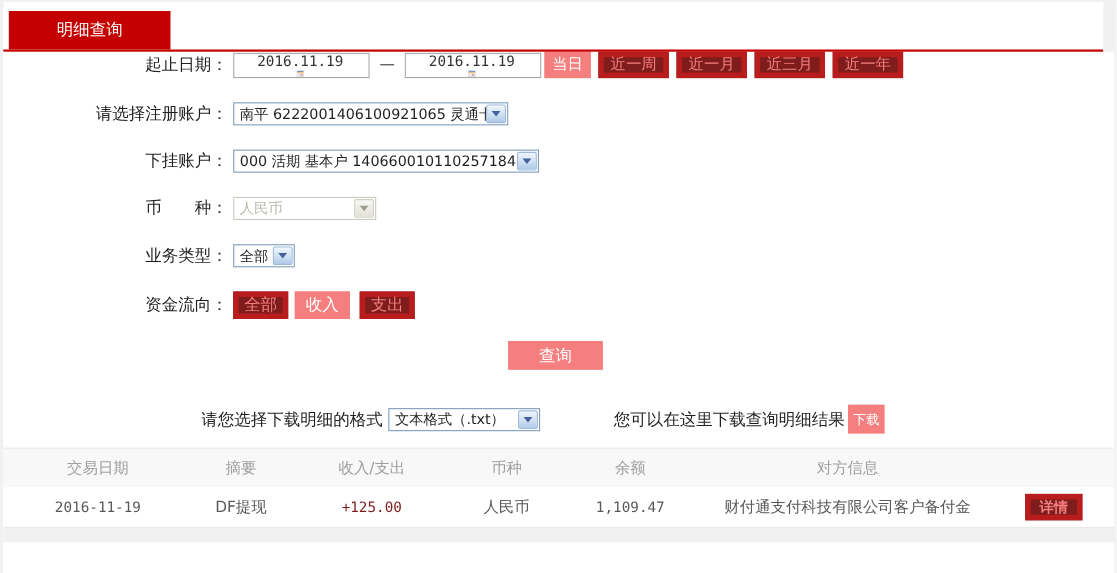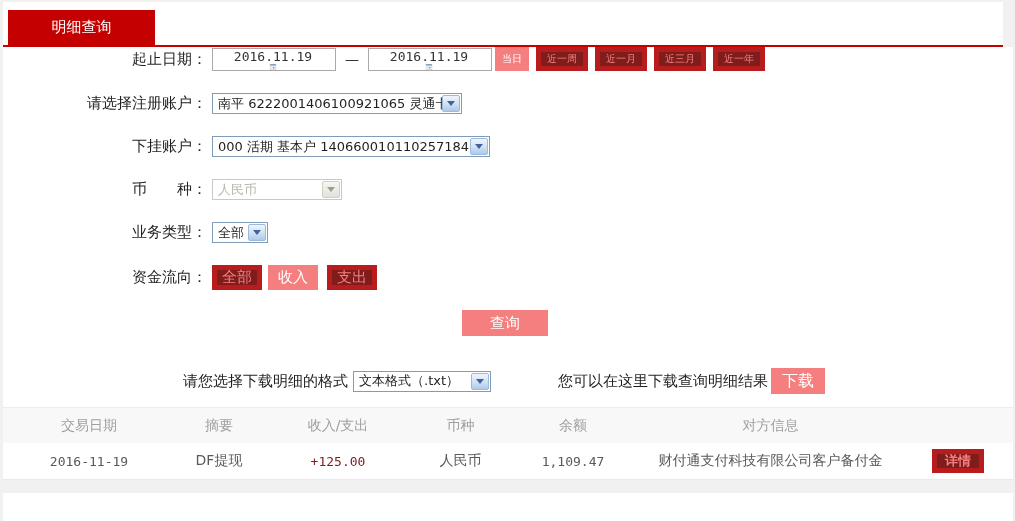--- a/index.html
+++ b/index.html
@@ -54,21 +54,21 @@
   }
   .cal { width:20px; height:19px; cursor:pointer; }
   .dash { margin:0 9px; color:#333; font-size:14px; }
   
   .btn {
     display:inline-flex; align-items:center; justify-content:center;
     cursor:pointer; white-space:nowrap;
   }
   .solid { background:#f57e7e; color:#fff; border:1px solid #f57e7e; }
   .outline { background:#7f1d1d; color:#f57e7e; border:5px solid #b91c1c; }
-  .qbtn { height:24px; padding:0 6px; font-size:10px;text-align:right; }
+  .qbtn { height:24px; padding:0 6px; font-size:14px;text-align:right; }
   .qbtn + .qbtn { margin-left:7px; }
   .qbtn:first-child { margin-left:1px; }
   .fbtn { width:50px; height:25px; font-size:15px; margin-right:6px; }
   .qbig { width:86px; height:26px; font-size:15px; margin-left:459px; margin-bottom:0; }
   
   .xps {
     height:21px; border:1px solid #7f9db9; background:#fff;
     display:flex; align-items:center;
     font-size:13px; color:#1f1f1f;
     padding-left:5px; cursor:pointer;
@@ -86,21 +86,21 @@
     border-left:4px solid transparent; border-right:4px solid transparent;
     border-top:5px solid #42629e;
   }
   .xps.dis { border-color:#c9c9c0; color:#b7b7ab; cursor:default; }
   .xps.dis .arr { background:linear-gradient(180deg,#f7f7f3,#e2e2d9); border-color:#cfcfc4; }
   .xps.dis .arr i { border-top-color:#9e9e90; }
   
   .dl-row { display:flex; align-items:center; margin-left:180px; margin-top:32px; }
   .dl-label { font-size:15px; color:#1f1f1f; }
   .dl-hint { font-size:15px; color:#1f1f1f; margin-left:67px; }
-  .dlbtn { width:54px; height:26px; font-size:16px; margin-left:3px; }
+  .dlbtn { width:33px; height:26px; font-size:12px; margin-left:3px; }
   
   .table { margin-top:13px; }
   .thead {
     display:flex; align-items:center; height:36px;
     background:#f8f8f8; border-top:1px solid #ececec;
     color:#9e9e9e; font-size:14px;
   }
   .trow {
     display:flex; align-items:center; height:37px;
     background:#fff; border-bottom:1px solid #e9e9e9;

